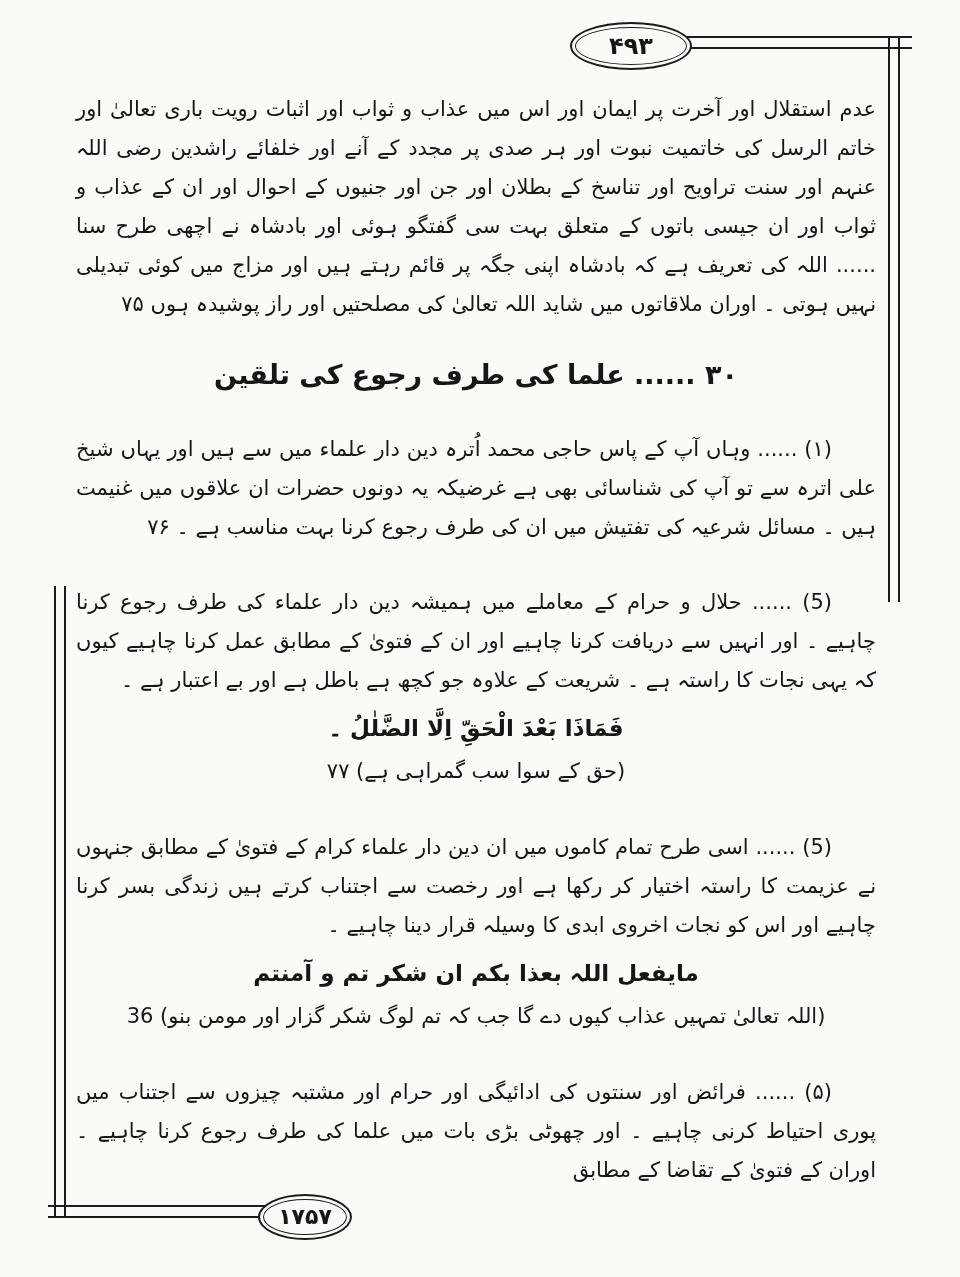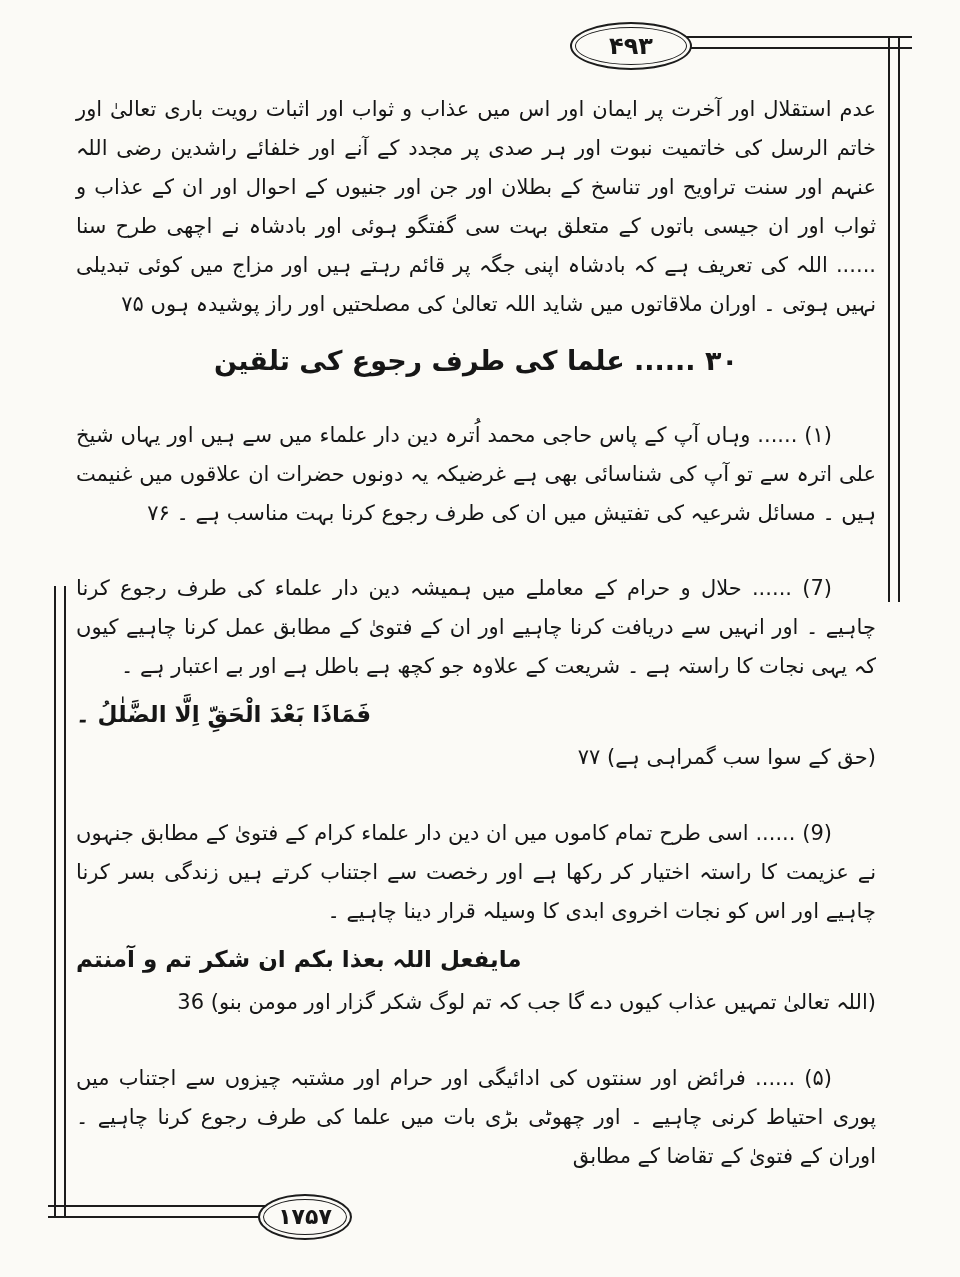--- a/index.html
+++ b/index.html
@@ -70,30 +70,31 @@
     font-size: 21px;
     line-height: 39px;
     text-align: justify;
   }
   .para.indent { text-indent: 44px; margin-top: 36px; }
   .heading {
     text-align: center;
     font-weight: bold;
     font-size: 27px;
     line-height: 1.4;
-    margin: 18px 0 12px 0;
+    margin: 32px 0 12px 0;
   }
   .verse {
-    text-align: left;
+    text-align: center;
     font-weight: bold;
     font-size: 23px;
     line-height: 44px;
     margin: 6px 0 0 0;
   }
   .translation {
+    text-align: center;
     font-size: 21px;
     line-height: 42px;
     margin-bottom: 6px;
   }
   .gap-after { margin-bottom: 6px; }
 </style>
 </head>
 <body>
 
 <div class="page">
@@ -107,22 +108,22 @@
     <span>۴۹۳</span>
   </div>
   <div class="cartouche cartouche-bottom">
     <span>۱۷۵۷</span>
   </div>
 
   <div class="text-area">
     <p class="para gap-after">عدم استقلال اور آخرت پر ایمان اور اس میں عذاب و ثواب اور اثبات رویت باری تعالیٰ اور خاتم الرسل کی خاتمیت نبوت اور ہر صدی پر مجدد کے آنے اور خلفائے راشدین رضی اللہ عنہم اور سنت تراویح اور تناسخ کے بطلان اور جن اور جنیوں کے احوال اور ان کے عذاب و ثواب اور ان جیسی باتوں کے متعلق بہت سی گفتگو ہوئی اور بادشاہ نے اچھی طرح سنا ...... اللہ کی تعریف ہے کہ بادشاہ اپنی جگہ پر قائم رہتے ہیں اور مزاج میں کوئی تبدیلی نہیں ہوتی ۔ اوران ملاقاتوں میں شاید اللہ تعالیٰ کی مصلحتیں اور راز پوشیدہ ہوں ۷۵</p>
     <h2 class="heading">۳۰ ...... علما کی طرف رجوع کی تلقین</h2>
     <p class="para indent gap-after">(۱) ...... وہاں آپ کے پاس حاجی محمد اُترہ دین دار علماء میں سے ہیں اور یہاں شیخ علی اترہ سے تو آپ کی شناسائی بھی ہے غرضیکہ یہ دونوں حضرات ان علاقوں میں غنیمت ہیں ۔ مسائل شرعیہ کی تفتیش میں ان کی طرف رجوع کرنا بہت مناسب ہے ۔ ۷۶</p>
-    <p class="para indent">(7) ...... حلال و حرام کے معاملے میں ہمیشہ دین دار علماء کی طرف رجوع کرنا چاہیے ۔ اور انہیں سے دریافت کرنا چاہیے اور ان کے فتویٰ کے مطابق عمل کرنا چاہیے کیوں کہ یہی نجات کا راستہ ہے ۔ شریعت کے علاوہ جو کچھ ہے باطل ہے اور بے اعتبار ہے ۔</p>
+    <p class="para indent">(5) ...... حلال و حرام کے معاملے میں ہمیشہ دین دار علماء کی طرف رجوع کرنا چاہیے ۔ اور انہیں سے دریافت کرنا چاہیے اور ان کے فتویٰ کے مطابق عمل کرنا چاہیے کیوں کہ یہی نجات کا راستہ ہے ۔ شریعت کے علاوہ جو کچھ ہے باطل ہے اور بے اعتبار ہے ۔</p>
     <p class="verse">فَمَاذَا بَعْدَ الْحَقِّ اِلَّا الضَّلٰلُ ۔</p>
     <p class="translation">(حق کے سوا سب گمراہی ہے) ۷۷</p>
-    <p class="para indent">(9) ...... اسی طرح تمام کاموں میں ان دین دار علماء کرام کے فتویٰ کے مطابق جنہوں نے عزیمت کا راستہ اختیار کر رکھا ہے اور رخصت سے اجتناب کرتے ہیں زندگی بسر کرنا چاہیے اور اس کو نجات اخروی ابدی کا وسیلہ قرار دینا چاہیے ۔</p>
+    <p class="para indent">(5) ...... اسی طرح تمام کاموں میں ان دین دار علماء کرام کے فتویٰ کے مطابق جنہوں نے عزیمت کا راستہ اختیار کر رکھا ہے اور رخصت سے اجتناب کرتے ہیں زندگی بسر کرنا چاہیے اور اس کو نجات اخروی ابدی کا وسیلہ قرار دینا چاہیے ۔</p>
     <p class="verse">مایفعل اللہ بعذا بکم ان شکر تم و آمنتم</p>
     <p class="translation">(اللہ تعالیٰ تمہیں عذاب کیوں دے گا جب کہ تم لوگ شکر گزار اور مومن بنو) 36</p>
     <p class="para indent">(۵) ...... فرائض اور سنتوں کی ادائیگی اور حرام اور مشتبہ چیزوں سے اجتناب میں پوری احتیاط کرنی چاہیے ۔ اور چھوٹی بڑی بات میں علما کی طرف رجوع کرنا چاہیے ۔ اوران کے فتویٰ کے تقاضا کے مطابق</p>
   </div>
 
 </div>
 
 </body></html>

